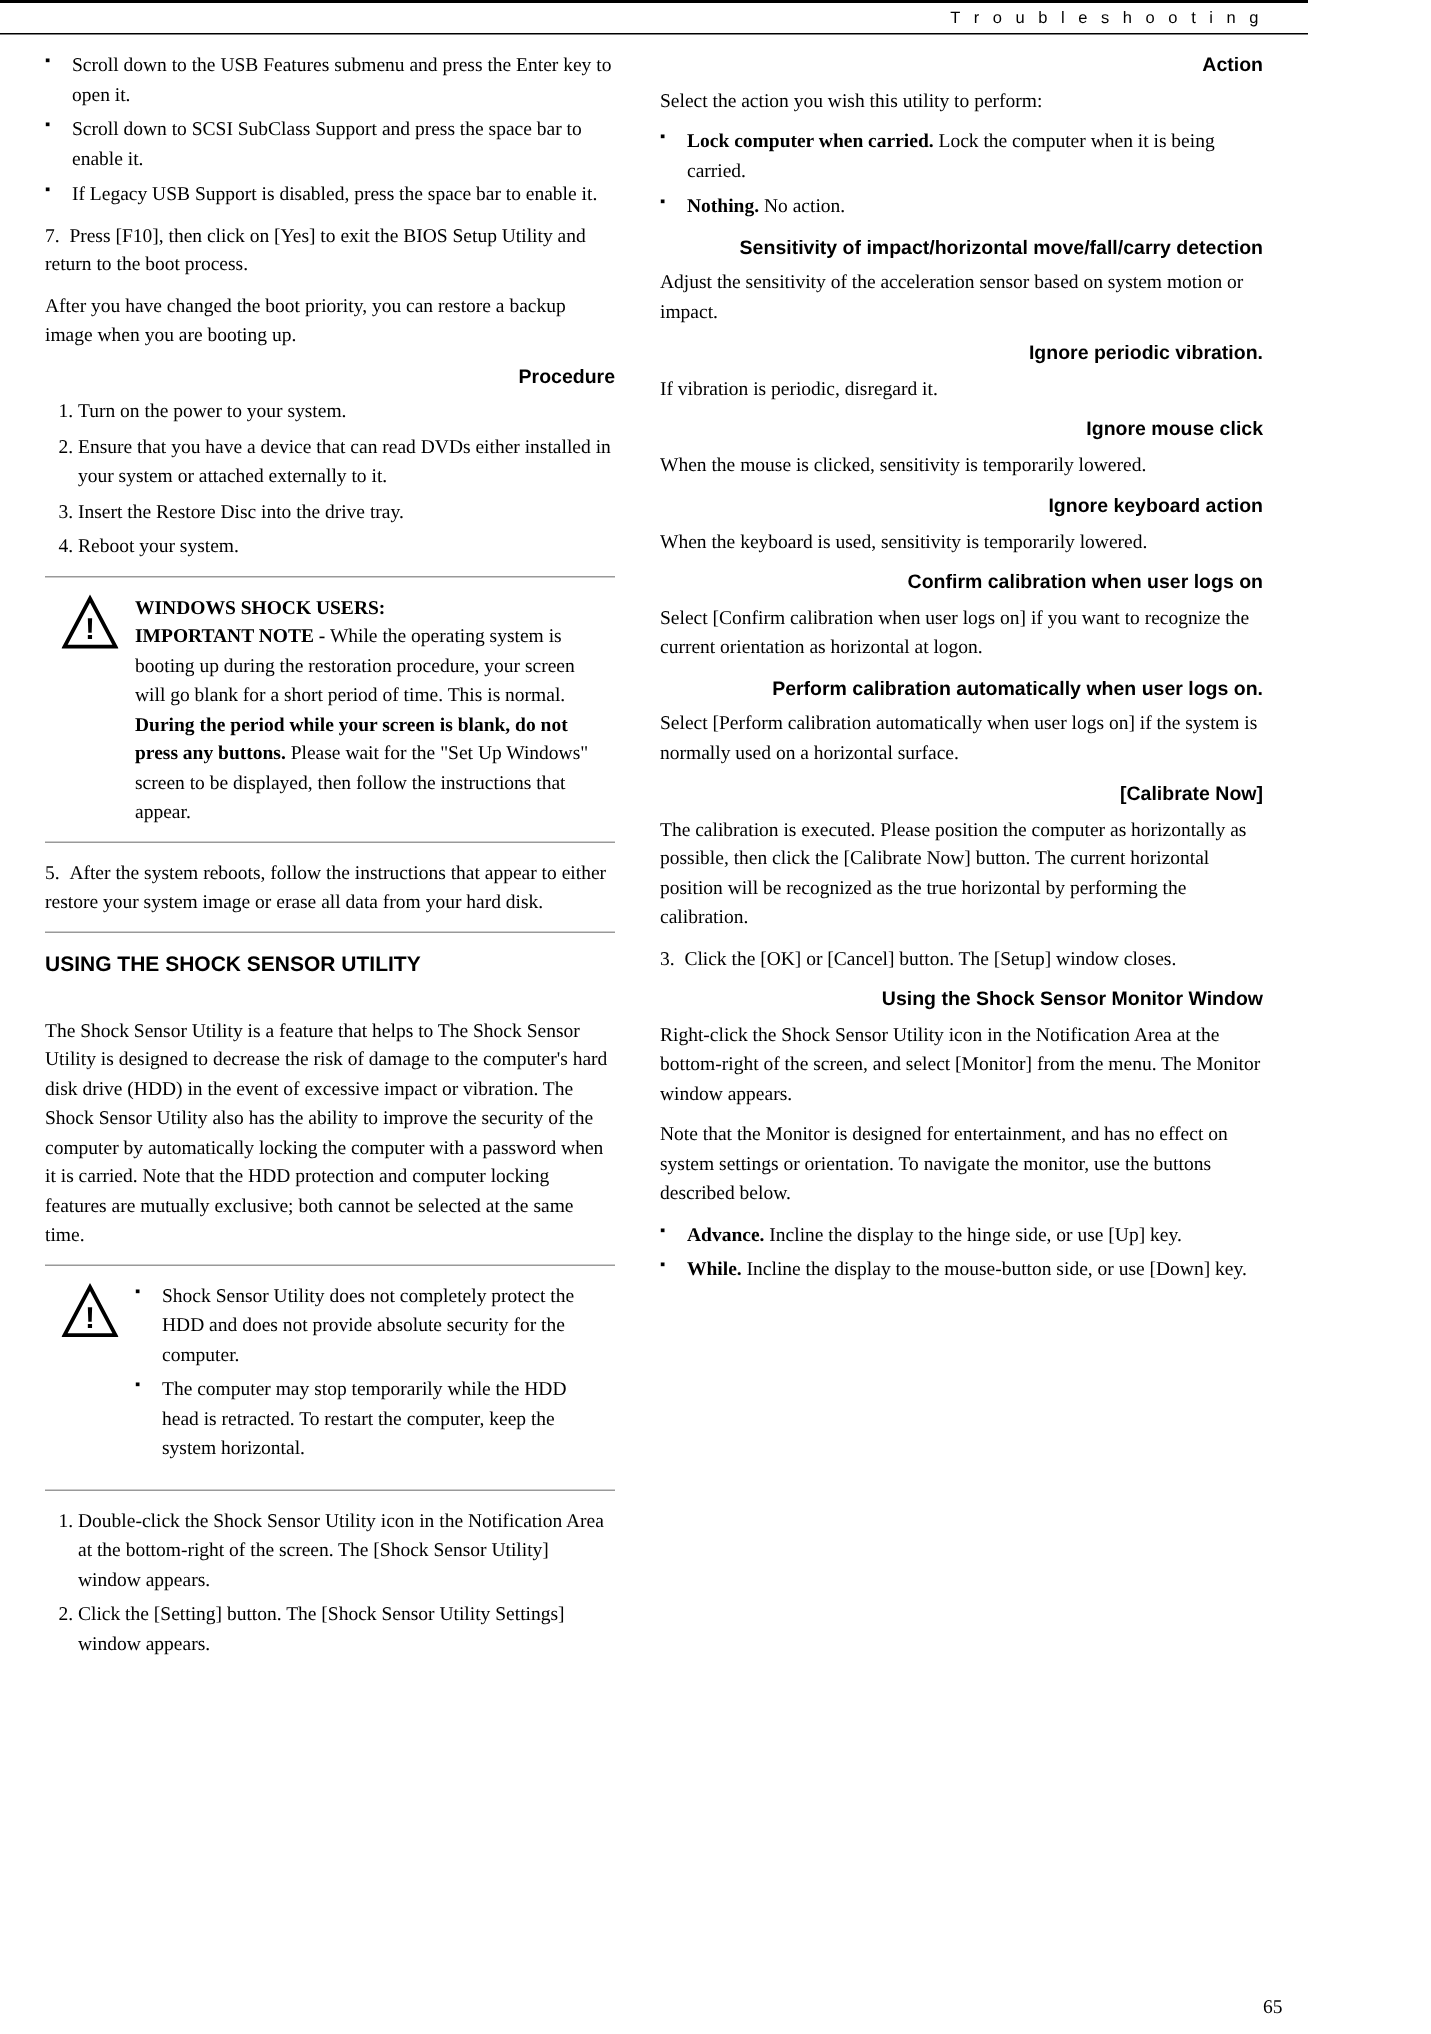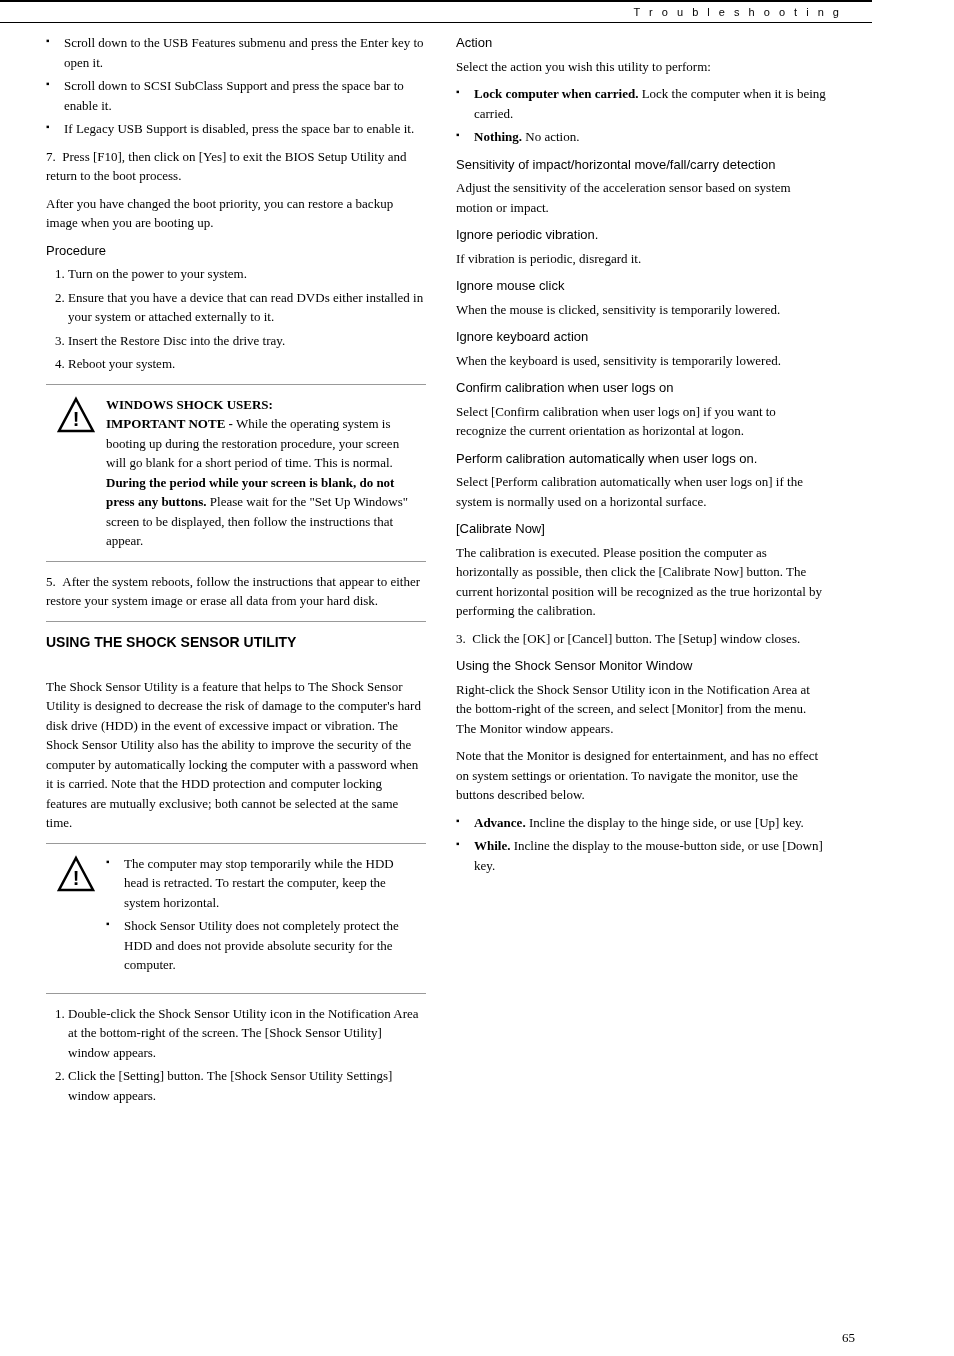--- a/index.html
+++ b/index.html
@@ -32,21 +32,21 @@
     .header-title {
       font-size: 11px;
       letter-spacing: 3px;
       font-weight: normal;
       font-family: Arial, sans-serif;
     }
     
     .columns {
       display: flex;
       flex: 1;
-      padding: 0 46px;
+      padding: 0 30px;
       gap: 30px;
     }
     .col-left {
       flex: 0 0 380px;
       max-width: 380px;
     }
     .col-right {
       flex: 1;
     }
     
@@ -74,24 +74,25 @@
     }
     ol {
       margin: 0 0 8px 0;
       padding-left: 22px;
     }
     ol li {
       margin-bottom: 4px;
       line-height: 1.5;
     }
     .section-heading {
-      font-weight: normal;
+      font-weight: bold;
       margin-bottom: 4px;
       font-family: Arial, sans-serif;
       font-size: 13px;
+      text-align: right;
     }
     .section-heading-large {
       font-weight: bold;
       font-family: Arial, sans-serif;
       font-size: 14px;
       text-transform: uppercase;
       margin-bottom: 24px;
     }
     .bold { font-weight: bold; }
     
@@ -191,22 +192,22 @@
 
       <div class="warning-box">
         <div class="warning-icon">
           <svg viewBox="0 0 38 38" xmlns="http://www.w3.org/2000/svg">
             <polygon points="19,3 36,35 2,35" fill="none" stroke="#000" stroke-width="2.5"></polygon>
             <text x="19" y="30" text-anchor="middle" font-size="20" font-weight="bold" font-family="Arial">!</text>
           </svg>
         </div>
         <div class="warning-content">
           <ul>
+            <li>Shock Sensor Utility does not completely protect the HDD and does not provide absolute security for the computer.</li>
             <li>The computer may stop temporarily while the HDD head is retracted. To restart the computer, keep the system horizontal.</li>
-            <li>Shock Sensor Utility does not completely protect the HDD and does not provide absolute security for the computer.</li>
           </ul>
         </div>
       </div>
 
       <ol>
         <li>Double-click the Shock Sensor Utility icon in the Notification Area at the bottom-right of the screen. The [Shock Sensor Utility] window appears.</li>
         <li>Click the [Setting] button. The [Shock Sensor Utility Settings] window appears.</li>
       </ol>
 
     </div>

